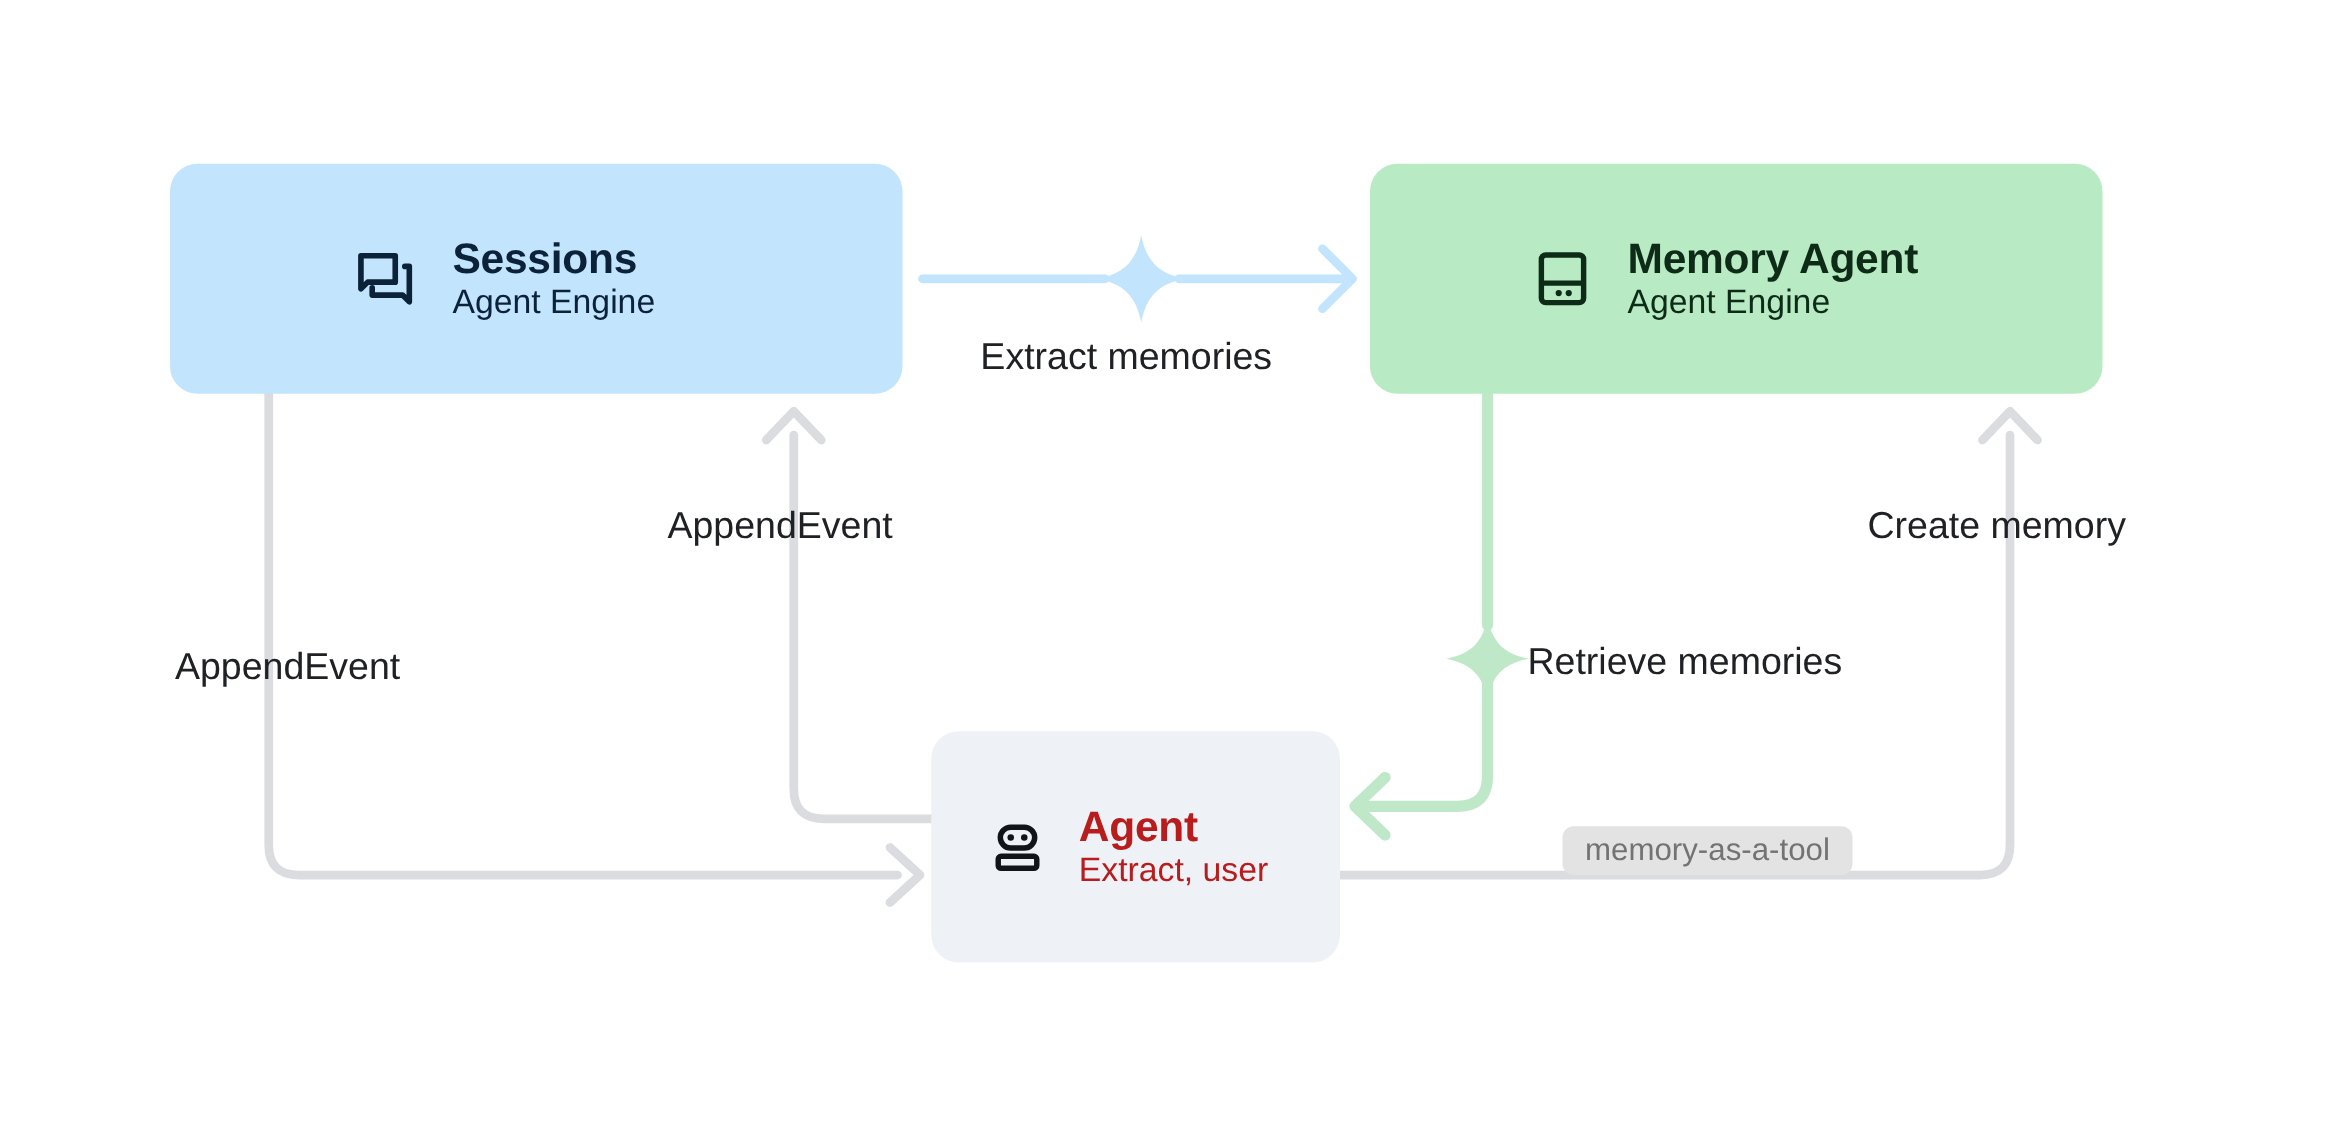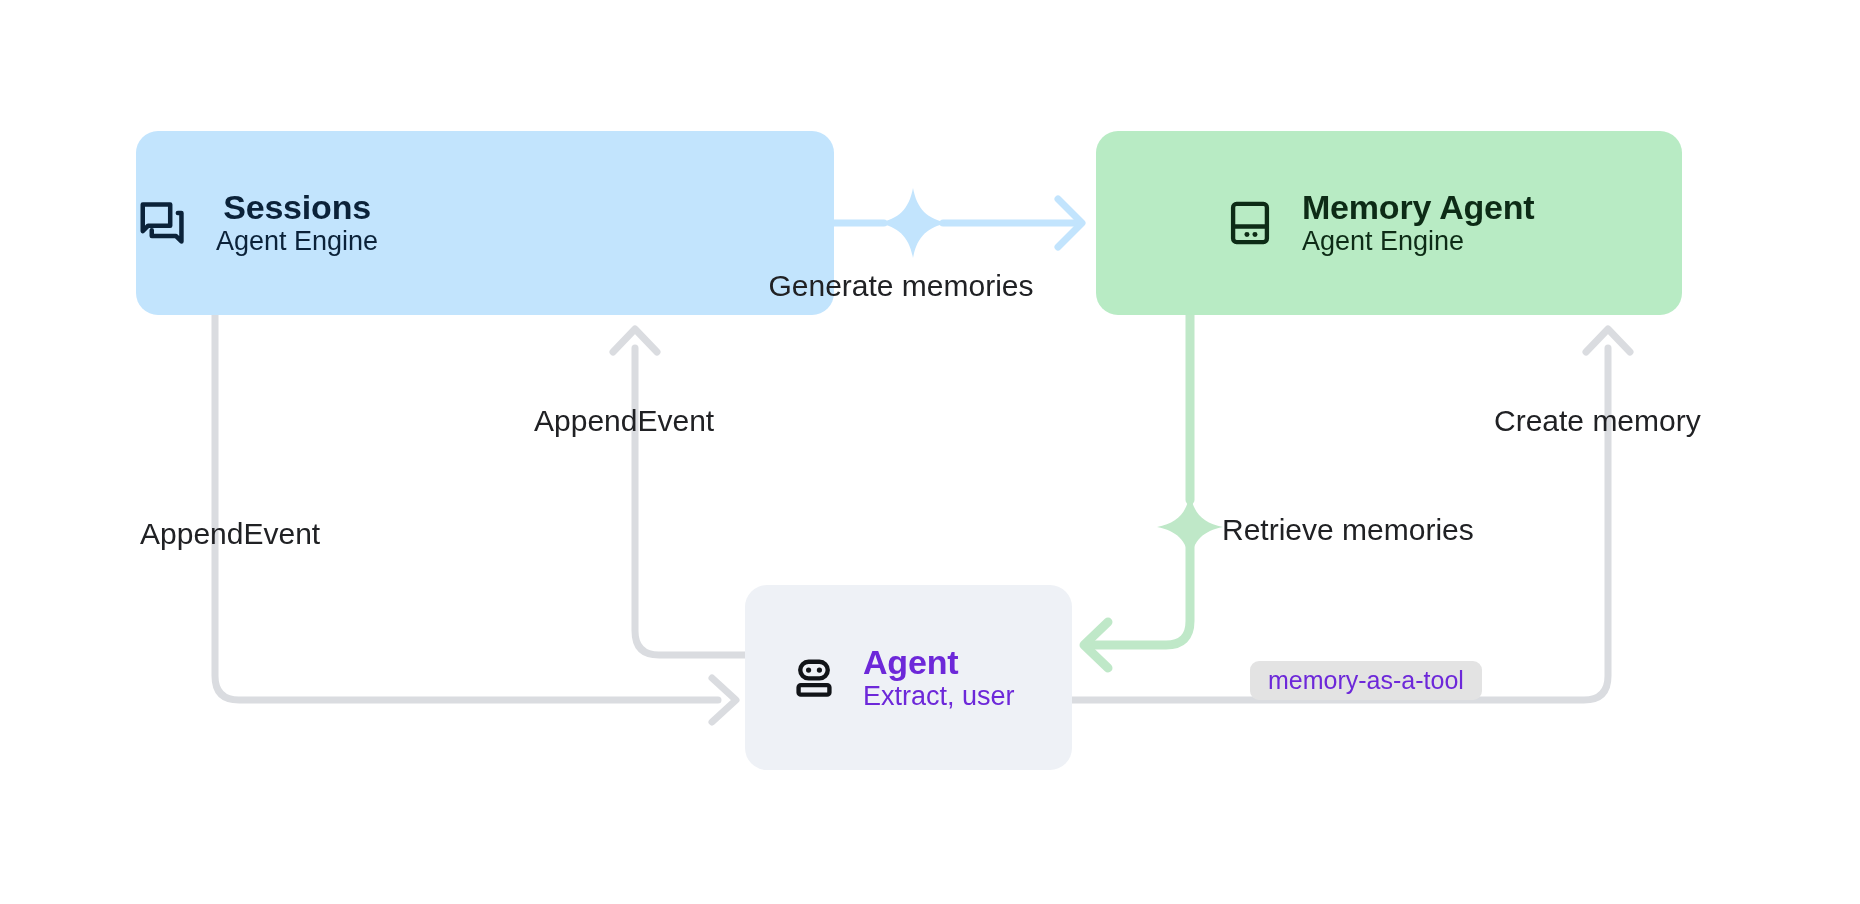--- a/index.html
+++ b/index.html
@@ -58,25 +58,25 @@
     font-size: 27px;
     font-weight: 400;
     letter-spacing: 0px;
     line-height: 1.18;
     margin-top: 0;
   }
 
   #node-sessions {
     left: 136px;
     top: 131px;
-    width: 698px;
+    width: 586px;
     height: 184px;
     background: #c2e4fd;
+    padding-left: 146px;
     gap: 26px;
-    text-align: center;
   }
   #node-sessions .node-title,
   #node-sessions .node-sub { color: #0b2239; }
 
   #node-memory-bank {
     left: 1096px;
     top: 131px;
     width: 586px;
     height: 184px;
     background: #b8ebc4;
@@ -89,21 +89,21 @@
   #node-agent {
     left: 745px;
     top: 585px;
     width: 327px;
     height: 185px;
     background: #eef1f6;
     padding-left: 44px;
     gap: 24px;
   }
   #node-agent .node-title,
-  #node-agent .node-sub { color: #6d28d9; }
+  #node-agent .node-sub { color: #b91c1c; }
 
   
   .edge-label {
     position: absolute;
     color: #202124;
     font-size: 30px;
     line-height: 1.18;
     white-space: nowrap;
   }
   .edge-label .sub {
@@ -128,21 +128,21 @@
   #chip-memory-as-a-tool {
     position: absolute;
     left: 1250px;
     top: 661px;
     height: 39px;
     padding: 0 18px;
     display: flex;
     align-items: center;
     background: #e3e3e3;
     border-radius: 9px;
-    color: #6d28d9;
+    color: #737373;
     font-size: 25px;
     white-space: nowrap;
   }
 </style>
 </head>
 <body>
 
 <div id="stage">
 
   <svg id="wires" viewBox="0 0 1860 904">
@@ -224,21 +224,21 @@
         <rect x="4.6" y="15.4" width="14.8" height="4.6" rx="1.1" fill="none" stroke="#111418" stroke-width="2.1"></rect>
       </svg>
     </span>
     <span class="node-text">
       <span class="node-title">Agent</span>
       <span class="node-sub">Extract, user</span>
     </span>
   </div>
 
   <div class="edge-label" id="label-generate">
-    <span>Generate memories</span>
+    <span>Extract memories</span>
   </div>
 
   <div class="edge-label" id="label-append">AppendEvent</div>
 
   <div class="edge-label" id="label-listevents">AppendEvent</div>
 
   <div class="edge-label" id="label-create">Create memory</div>
 
   <div class="edge-label" id="label-retrieve">Retrieve memories</div>
 

